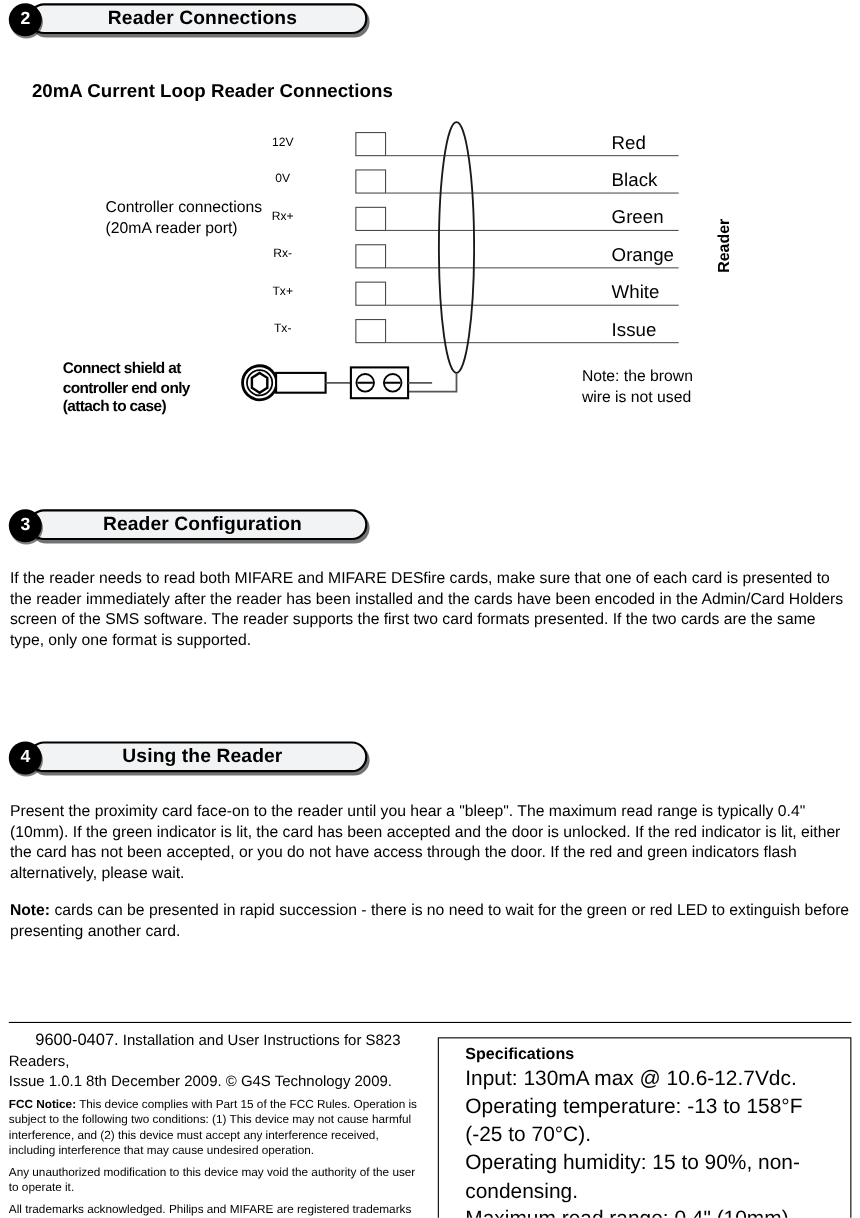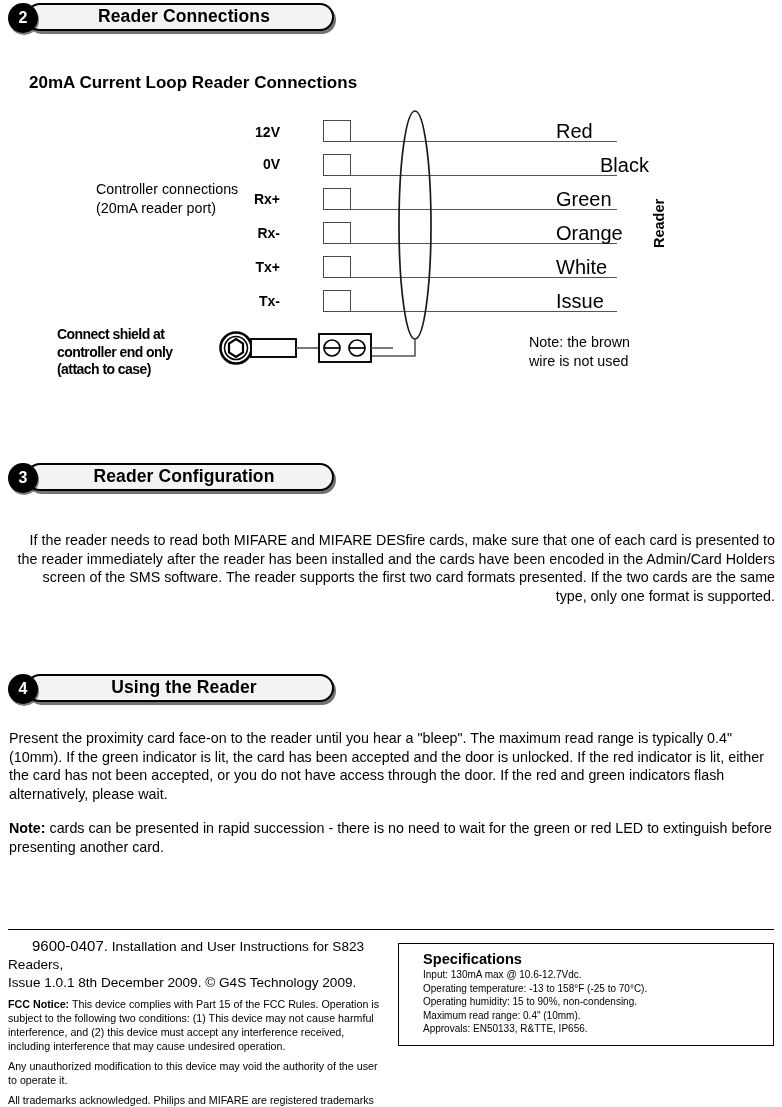--- a/index.html
+++ b/index.html
@@ -87,41 +87,40 @@
   .ctrl-caption {
     position: absolute;
     left: 96px;
     top: 180px;
     font-size: 14.3px;
     line-height: 1.33;
     white-space: nowrap;
   }
   .pin-label {
     position: absolute;
-    font-size: 14px;
-    text-align: right;
+    font-size: 11px;
+    text-align: center;
     width: 46px;
     white-space: nowrap;
-    font-weight: bold;
   }
   .term-box {
     position: absolute;
     width: 28px;
     height: 22px;
     border: 1.6px solid #4a4a4a;
     background: #ffffff;
   }
   .wire {
     position: absolute;
     height: 0;
     border-top: 1.6px solid #555555;
   }
   .wire-label {
     position: absolute;
-    font-size: 20px;
+    font-size: 17px;
     white-space: nowrap;
     text-align: right;
   }
   .reader-side-label {
     position: absolute;
     font-size: 14.5px;
     font-weight: bold;
     transform: rotate(-90deg);
     transform-origin: left top;
     white-space: nowrap;
@@ -146,23 +145,22 @@
   }
 
   
   #section-2 { position: absolute; left: 0; top: 3px; }
   #section-3 { position: absolute; left: 0; top: 463px; }
   #section-4 { position: absolute; left: 0; top: 674px; }
 
   #config-text {
     position: absolute;
     left: 9px;
-    top: 531px;
+    top: 517px;
     width: 766px;
-    text-align: right;
   }
   #using-text {
     position: absolute;
     left: 9px;
     top: 729px;
     width: 766px;
   }
   #using-note {
     position: absolute;
     left: 9px;
@@ -202,21 +200,21 @@
     width: 376px;
     border: 1.6px solid #000000;
     padding: 7px 10px 9px 24px;
   }
   .spec-title {
     font-size: 14.6px;
     font-weight: bold;
     margin-bottom: 1px;
   }
   .spec-line {
-    font-size: 10px;
+    font-size: 19px;
     line-height: 1.35;
   }
   b.inline { font-weight: bold; }
 </style>
 </head>
 <body>
 
 <div id="section-2" class="section-head">
   <div class="pill"></div>
   <div class="badge">2</div>
@@ -252,21 +250,21 @@
   <div class="wire" style="left:351px; top:143px; width:266px;"></div>
   <div class="wire" style="left:351px; top:177px; width:266px;"></div>
   <div class="wire" style="left:351px; top:211px; width:266px;"></div>
 
   <svg style="position:absolute; left:0; top:0; width:782px; height:300px;">
     <ellipse cx="415" cy="125" rx="16" ry="114" fill="none" stroke="#1a1a1a" stroke-width="1.7"></ellipse>
     <polyline points="415,239 415,256 358,256" fill="none" stroke="#555555" stroke-width="1.6"></polyline>
   </svg>
 
   <div class="wire-label" style="left:556px; top:20px;">Red</div>
-  <div class="wire-label" style="left:556px; top:54px;margin-left:44px;">Black</div>
+  <div class="wire-label" style="left:556px; top:54px;">Black</div>
   <div class="wire-label" style="left:556px; top:88px;">Green</div>
   <div class="wire-label" style="left:556px; top:122px;">Orange</div>
   <div class="wire-label" style="left:556px; top:156px;">White</div>
   <div class="wire-label" style="left:556px; top:190px;">Issue</div>
 
   <div class="reader-side-label" style="left:651px; top:148px;">Reader</div>
 
   <svg style="position:absolute; left:218px; top:228px; width:175px; height:40px;">
     <circle cx="18" cy="20" r="15.5" fill="none" stroke="#000000" stroke-width="2.6"></circle>
     <circle cx="18" cy="20" r="11.5" fill="none" stroke="#000000" stroke-width="1.6"></circle>

